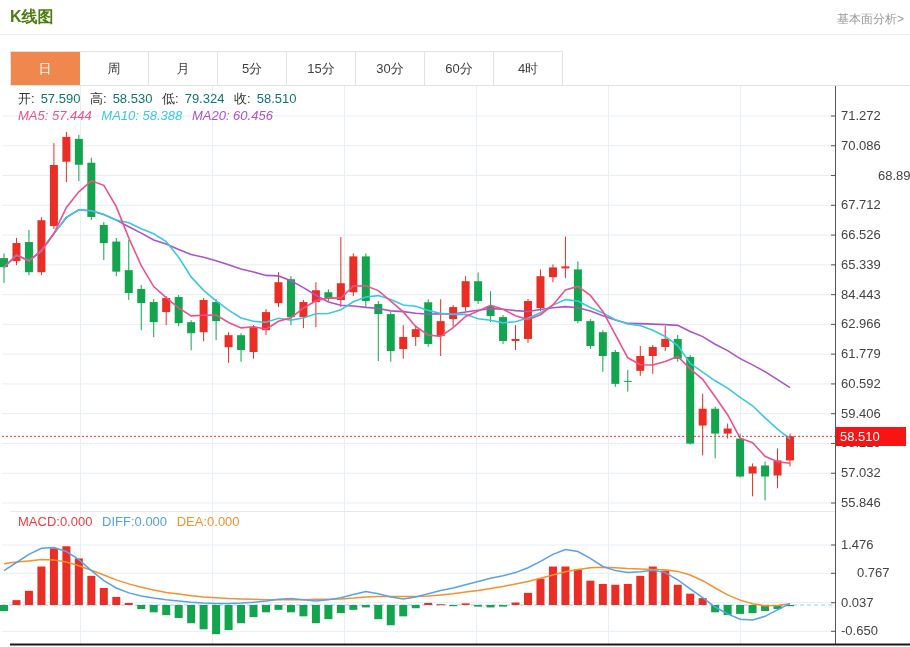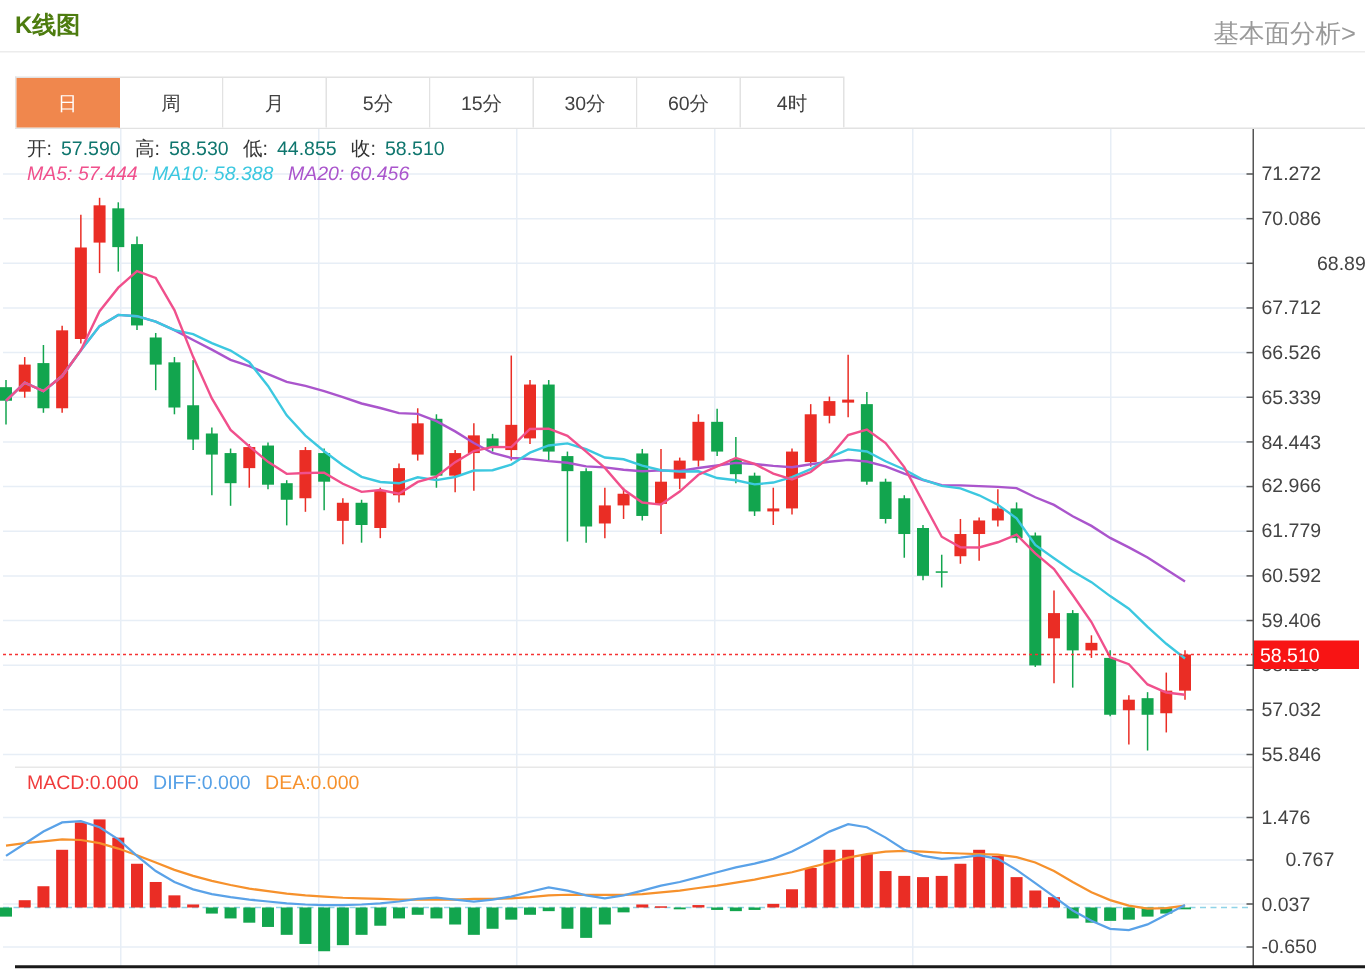--- a/index.html
+++ b/index.html
@@ -1,19 +1,19 @@
 <!DOCTYPE html>
 <html><head>
 <meta charset="utf-8">
 <style>
   html,body{margin:0;padding:0;}
   body{width:910px;height:647px;position:relative;background:#fff;
        font-family:"Liberation Sans",sans-serif;overflow:hidden;}
   .title{position:absolute;left:10px;top:7px;font-size:16px;font-weight:bold;color:#4d7c0f;}
-  .fund-link{position:absolute;right:6px;top:11px;font-size:17px;color:#999;text-decoration:none;cursor:pointer;}
+  .fund-link{position:absolute;right:6px;top:11px;font-size:12px;color:#999;text-decoration:none;cursor:pointer;}
   .hdr-divider{position:absolute;left:0;top:34px;width:910px;height:1px;background:#ececec;}
   .tabbar{position:absolute;left:10px;top:51px;width:900px;height:34px;border-bottom:1px solid #e2e2e2;display:flex;}
   .tabs-box{display:flex;height:34px;border-top:1px solid #e2e2e2;border-left:1px solid #e2e2e2;box-sizing:border-box;}
   .tab{width:69px;height:33px;line-height:33px;text-align:center;font-size:13px;color:#404040;
        background:#fff;border-right:1px solid #e2e2e2;cursor:pointer;box-sizing:border-box;}
   .tab.active{background:#f0874d;color:#fff;border-right:1px solid #f0874d;}
   #chart-svg{position:absolute;left:0;top:0;}
   .legend-row{position:absolute;left:18px;font-size:13px;white-space:nowrap;}
   .legend-row span{margin-right:6px;}
   .lr1{top:90px;}
@@ -294,21 +294,21 @@
     <line x1="831" y1="545" x2="836" y2="545" stroke="#555" stroke-width="1"></line>
     <line x1="831" y1="573.3" x2="836" y2="573.3" stroke="#555" stroke-width="1"></line>
     <line x1="831" y1="602.7" x2="836" y2="602.7" stroke="#555" stroke-width="1"></line>
     <line x1="831" y1="631.3" x2="836" y2="631.3" stroke="#555" stroke-width="1"></line>
     <line x1="10" y1="644.5" x2="910" y2="644.5" stroke="#1a1a1a" stroke-width="2"></line>
   </svg>
 
 <div class="legend-row lr1">
   <span class="lbl">开:</span><span class="val-red">57.590</span>
   <span class="lbl">高:</span><span class="val-red">58.530</span>
-  <span class="lbl">低:</span><span class="val-red">44.855</span>
+  <span class="lbl">低:</span><span class="val-red">79.324</span>
   <span class="lbl">收:</span><span class="val-red">58.510</span>
 </div>
 <div class="legend-row lr2">
   <span class="ma5">MA5: 57.444</span>
   <span class="ma10">MA10: 58.388</span>
   <span class="ma20">MA20: 60.456</span>
 </div>
 <div class="legend-row lr3">
   <span class="macd-v">MACD:0.000</span>
   <span class="diff-v">DIFF:0.000</span>

